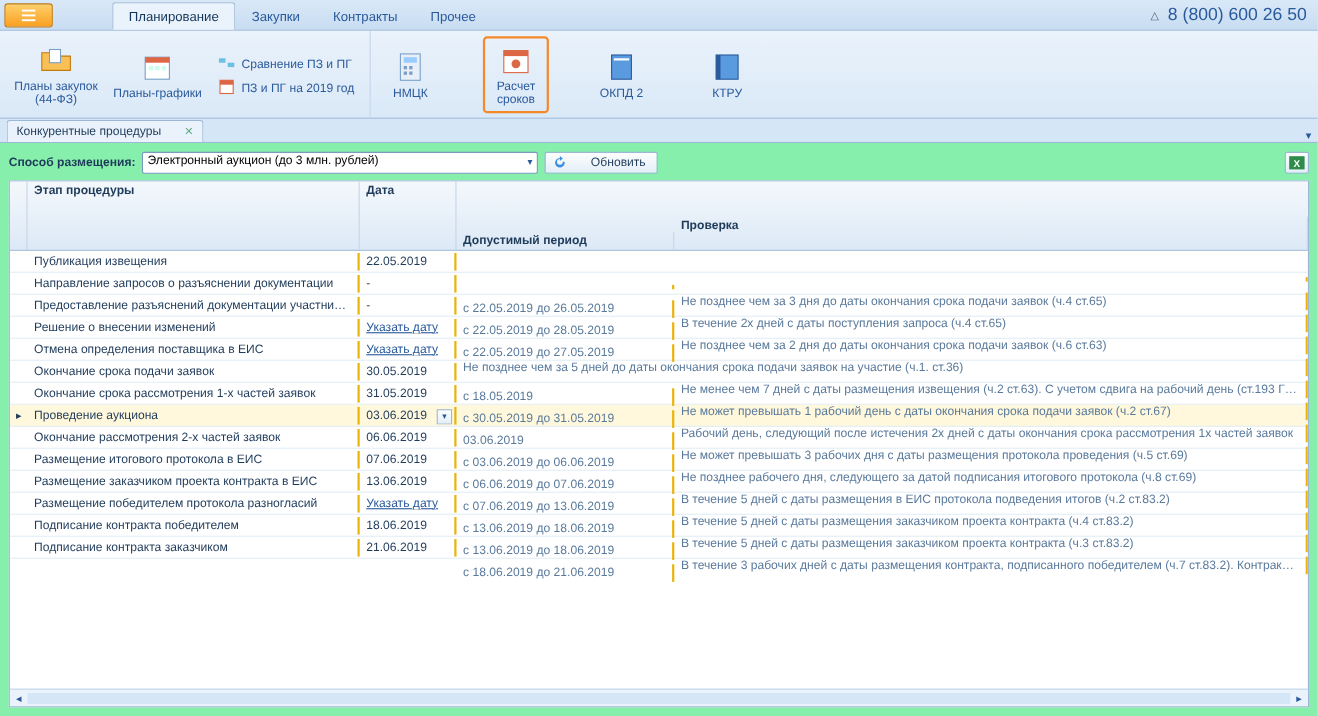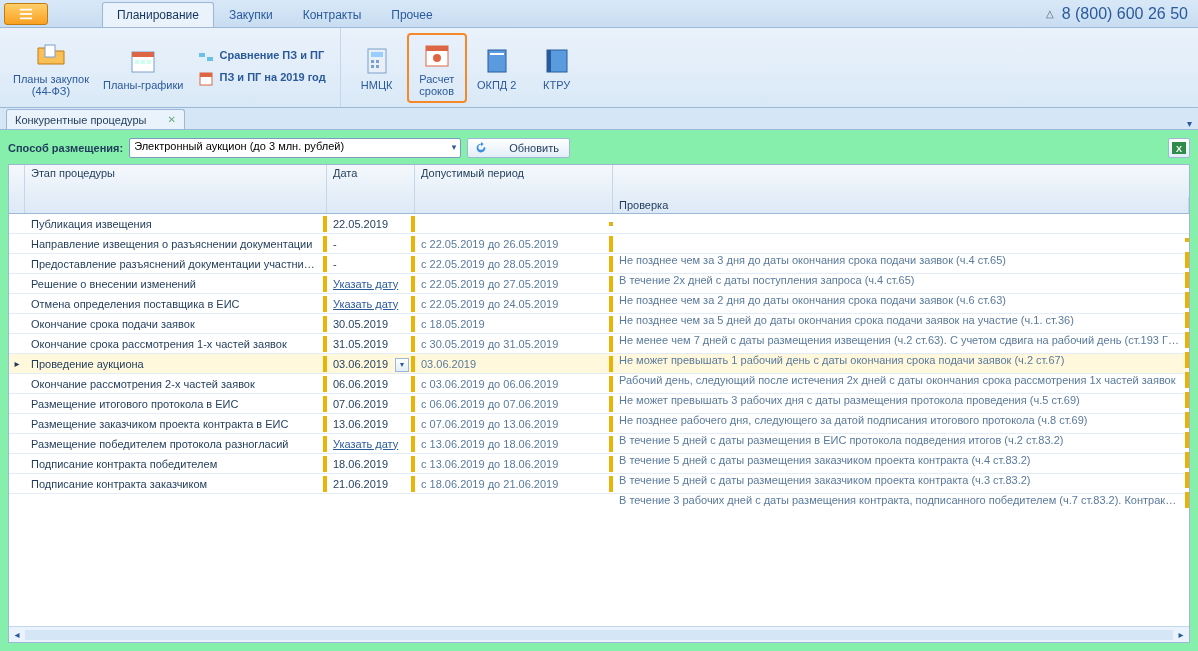--- a/index.html
+++ b/index.html
@@ -49,31 +49,31 @@
 .chev-up { color: #567; font-size: 10px; }
 
 .ribbon {
   height: 80px;
   background: linear-gradient(#eaf2fb,#dae9f7);
   border-bottom: 1px solid #9db8d6;
   display: flex;
   align-items: stretch;
 }
 .ribbon-group { display: flex; align-items: center; padding: 4px 6px; border-right: 1px solid #c3d6ea;}
-.ribbon-group:last-child { border-right: none; }
+.ribbon-group:last-child { border-right: none; gap: 36px; }
 .big-btn {
   display: flex; flex-direction: column; align-items: center; justify-content: center;
   padding: 4px 6px; min-width: 60px; text-align: center; color: #2a5a9c; cursor: pointer;
   border: 1px solid transparent; border-radius: 3px;
 }
 .big-btn.highlight { border: 2px solid #f58828; border-radius: 4px; }
 .big-btn .icon { width: 32px; height: 32px; display:flex; align-items:center; justify-content:center; }
 .big-btn span { font-size: 11px; line-height: 12px; margin-top: 2px;}
 .small-links { display: flex; flex-direction: column; gap: 6px; padding: 6px 8px; }
-.small-link { display: flex; align-items: flex-start; gap: 5px; color: #2a5a9c; cursor: pointer; white-space: nowrap; font-weight: bold;}
+.small-link { display: flex; align-items: flex-end; gap: 5px; color: #2a5a9c; cursor: pointer; white-space: nowrap;}
 .small-link .si { width: 16px; height: 16px; display:flex; align-items:center; justify-content:center; }
 
 .doc-tabs {
   height: 22px;
   background: #d5e6f7;
   border-bottom: 1px solid #9db8d6;
   display: flex; align-items: flex-end;
   padding-left: 6px;
 }
 .doc-tab {
@@ -89,46 +89,46 @@
 
 .content {
   padding: 8px;
   background: #86efac;
   height: calc(651px - 28px - 80px - 22px);
   display: flex; flex-direction: column;
 }
 .filter-row { display: flex; align-items: center; gap: 6px; margin-bottom: 6px; }
 .filter-row label { font-weight: bold; color: #1f3b5a; }
 .dropdown {
-  width: 332px; height: 20px; background: #fff;
+  width: 360px; height: 20px; background: #fff;
   border: 1px solid #7a9bc0; border-radius: 2px; padding: 1px 16px 1px 4px;
   position: relative; color: #000;
 }
 .dropdown::after {
   content: "▾"; position: absolute; right: 4px; top: 3px; font-size: 9px; color:#2a5a9c;
 }
 .refresh-btn {
   height: 20px; padding: 0 10px 0 6px; background: linear-gradient(#fdfefe,#e3eef8);
   border: 1px solid #9db8d6; border-radius: 2px; display:flex; align-items:center; gap:21px;
   color:#1f3b5a; cursor:pointer;
 }
 .excel-btn { margin-left: auto; width: 22px; height: 20px; border:1px solid #9db8d6; border-radius:2px; background:linear-gradient(#fdfefe,#e3eef8); display:flex; align-items:center; justify-content:center; cursor:pointer; }
 
 .grid-wrap { flex: 1; border: 1px solid #9db8d6; background: #fff; display:flex; flex-direction:column; overflow:hidden;}
 .grid-head { display:flex; background: linear-gradient(#f4f8fc,#dce9f6); border-bottom: 1px solid #9db8d6; }
-.gh { border-right: 1px solid #c3d6ea; padding: 2px 6px; color:#1f3b5a; }
+.gh { border-right: 1px solid #c3d6ea; padding: 2px 6px; color:#1f3b5a;font-weight:bold; }
 .c-row-sel { width: 16px; }
 .c-stage { width: 302px; }
 .c-date  { width: 88px; }
-.c-period{ width: 198px; }
+.c-period{ width: 198px; margin-top: 46px; }
 .c-check { flex: 1; margin-top: 32px; }
 .grid-body { flex:1; overflow:auto; }
 .grow { display:flex; border-bottom: 1px solid #e3edf7; align-items:center; height: 20px;}
 .grow.selected { background:#fff8dc; }
-.gc { border-right: 4px solid #eab308; padding: 2px 6px; color:#1f3b5a; white-space:nowrap; overflow:hidden; text-overflow:ellipsis; }
+.gc { border-right: 2px solid #eab308; padding: 2px 6px; color:#1f3b5a; white-space:nowrap; overflow:hidden; text-overflow:ellipsis; }
 .gc.period, .gc.check { color:#5a7a9c; }
 .gc.date.link { color:#2a5a9c; text-decoration: underline; cursor:pointer; }
 .sel-ind { width:16px; text-align:center; color:#1f3b5a; font-size:10px;}
 .date-cell { position:relative; }
 .date-dd { position:absolute; right:2px; top:2px; width:14px; height:14px; border:1px solid #9db8d6; background:linear-gradient(#fdfefe,#e3eef8); font-size:8px; display:flex; align-items:center; justify-content:center; color:#2a5a9c;}
 .hscroll { height: 16px; background:#eaf2fb; border-top:1px solid #c3d6ea; display:flex; align-items:center;}
 .hscroll .arrow { width:16px; text-align:center; color:#2a5a9c; cursor:pointer; font-size:10px;}
 .hscroll .track { flex:1; height:10px; background:#d5e6f7; position:relative;}
 </style>
 </head>
@@ -283,21 +283,21 @@
     <div class="grid-body" id="grid-body">
         <div class="grow">
           <div class="sel-ind c-row-sel"></div>
           <div class="gc c-stage">Публикация извещения</div>
           <div class="gc c-date date date-cell">22.05.2019</div>
           <div class="gc c-period period"></div>
           <div class="gc c-check check"></div>
         </div>
         <div class="grow">
           <div class="sel-ind c-row-sel"></div>
-          <div class="gc c-stage">Направление извещения о разъяснении документации</div>
+          <div class="gc c-stage">Направление запросов о разъяснении документации</div>
           <div class="gc c-date date date-cell">-</div>
           <div class="gc c-period period">с 22.05.2019 до 26.05.2019</div>
           <div class="gc c-check check">Не позднее чем за 3 дня до даты окончания срока подачи заявок (ч.4 ст.65)</div>
         </div>
         <div class="grow">
           <div class="sel-ind c-row-sel"></div>
           <div class="gc c-stage">Предоставление разъяснений документации участникам</div>
           <div class="gc c-date date date-cell">-</div>
           <div class="gc c-period period">с 22.05.2019 до 28.05.2019</div>
           <div class="gc c-check check">В течение 2х дней с даты поступления запроса (ч.4 ст.65)</div>
@@ -306,21 +306,20 @@
           <div class="sel-ind c-row-sel"></div>
           <div class="gc c-stage">Решение о внесении изменений</div>
           <div class="gc c-date date date-cell link">Указать дату</div>
           <div class="gc c-period period">с 22.05.2019 до 27.05.2019</div>
           <div class="gc c-check check">Не позднее чем за 2 дня до даты окончания срока подачи заявок (ч.6 ст.63)</div>
         </div>
         <div class="grow">
           <div class="sel-ind c-row-sel"></div>
           <div class="gc c-stage">Отмена определения поставщика в ЕИС</div>
           <div class="gc c-date date date-cell link">Указать дату</div>
-          <div class="gc c-period period">с 22.05.2019 до 24.05.2019</div>
           <div class="gc c-check check">Не позднее чем за 5 дней до даты окончания срока подачи заявок на участие (ч.1. ст.36)</div>
         </div>
         <div class="grow">
           <div class="sel-ind c-row-sel"></div>
           <div class="gc c-stage">Окончание срока подачи заявок</div>
           <div class="gc c-date date date-cell">30.05.2019</div>
           <div class="gc c-period period">с 18.05.2019</div>
           <div class="gc c-check check">Не менее чем 7 дней с даты размещения извещения (ч.2 ст.63). С учетом сдвига на рабочий день (ст.193 ГК РФ)</div>
         </div>
         <div class="grow">

